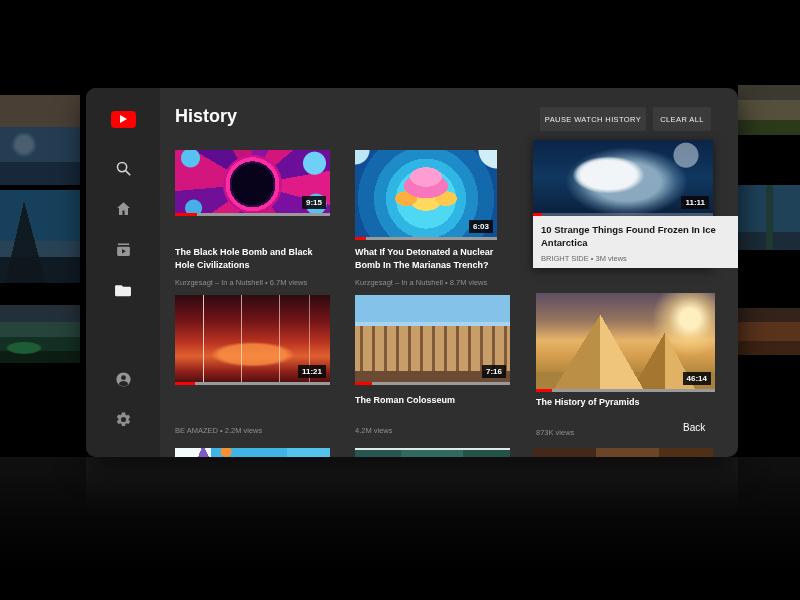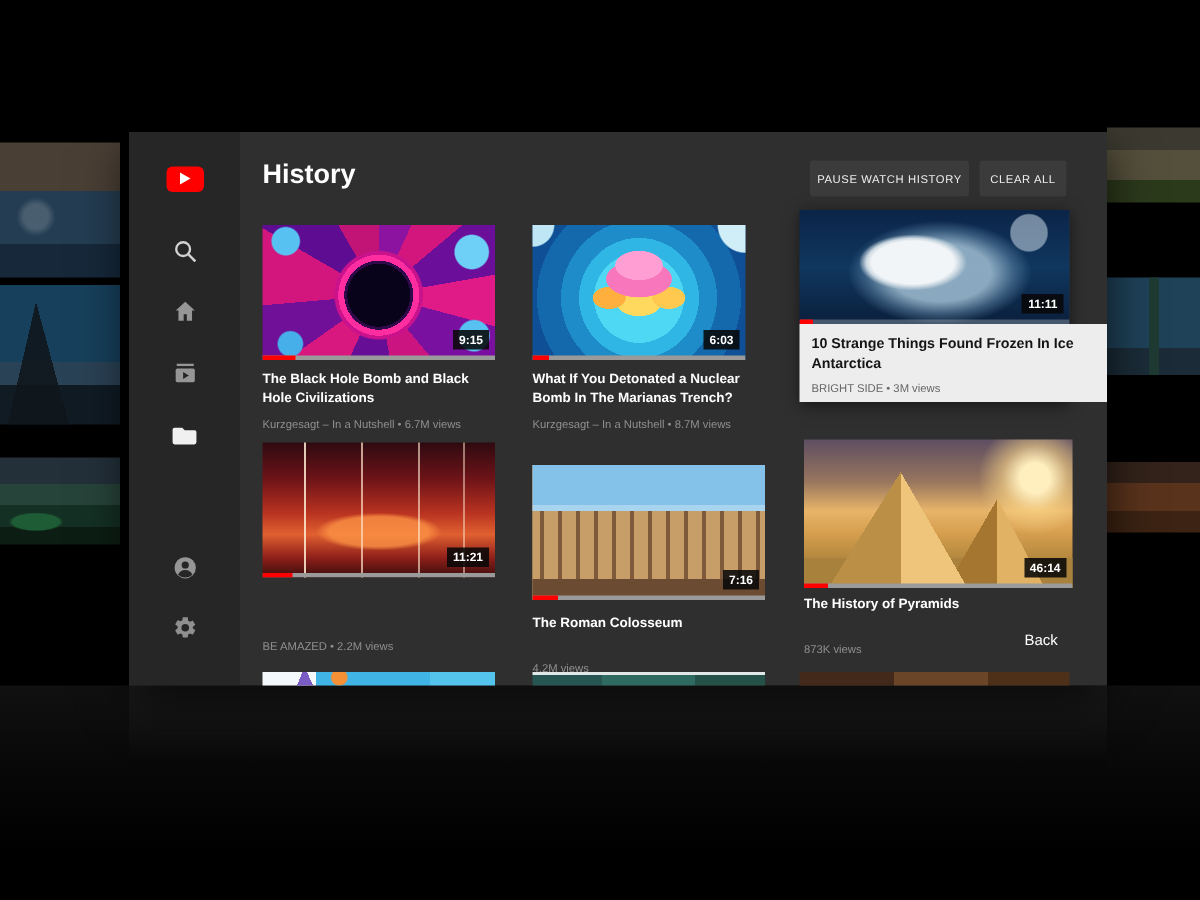--- a/index.html
+++ b/index.html
@@ -26,39 +26,39 @@
     background:linear-gradient(180deg,#33231a 0 30%,#5a331c 30% 70%,#3c2313 70%);}
 
   
   .reflection{position:absolute;left:0;top:457px;width:800px;height:143px;
     background:linear-gradient(180deg,#111 0,#060606 45%,#000 80%);}
   .reflection-panel{position:absolute;left:86px;top:457px;width:652px;height:52px;
     background:linear-gradient(180deg,rgba(255,255,255,.05),rgba(255,255,255,0));}
 
   
   .panel{position:absolute;left:86px;top:88px;width:652px;height:369px;background:#2f2f2f;
-    overflow:hidden;box-shadow:0 10px 30px rgba(0,0,0,.7);}
+    overflow:hidden;box-shadow:0 10px 30px rgba(0,0,0,.7);border-radius:10px;}
   .sidebar{position:absolute;left:0;top:0;width:74px;height:369px;background:#262626;}
   .side-item{position:absolute;left:0;width:74px;height:24px;display:flex;align-items:center;justify-content:center;cursor:pointer;}
 
   .yt-logo{width:25px;height:17px;background:#ff0000;border-radius:4px;display:flex;align-items:center;justify-content:center;}
   .yt-play{width:0;height:0;border-left:7px solid #fff;border-top:4.5px solid transparent;border-bottom:4.5px solid transparent;}
 
   .page-title{position:absolute;left:89px;top:18px;font-size:18px;font-weight:bold;color:#fff;}
   .hdr-btn{position:absolute;top:19px;height:24px;background:#3b3b3b;color:#eee;font-size:7.5px;
     letter-spacing:.4px;border-radius:2px;display:flex;align-items:center;justify-content:center;cursor:pointer;}
   .btn-pause{left:454px;width:106px;}
   .btn-clear{left:567px;width:58px;}
 
   .video-card{position:absolute;cursor:pointer;}
   .v1{left:89px;top:62px;width:155px;}
   .v2{left:269px;top:62px;width:142px;}
   .v3{left:447px;top:52px;width:180px;box-shadow:0 2px 10px rgba(0,0,0,.55);}
   .v4{left:89px;top:207px;width:155px;}
-  .v5{left:269px;top:222px;width:155px;}
+  .v5{left:269px;top:207px;width:155px;}
   .v6{left:450px;top:205px;width:179px;}
 
   .thumb{position:relative;width:100%;overflow:hidden;}
   .duration{position:absolute;right:4px;bottom:7px;background:rgba(8,8,8,.88);color:#fff;
     font-size:8px;font-weight:bold;padding:1px 4px;line-height:11px;}
   .progress-track{position:absolute;left:0;right:0;bottom:0;height:3px;background:#9a9a9a;}
   .v3 .progress-track{background:rgba(255,255,255,.25);}
   .progress-fill{height:100%;background:#ff0000;width:0;}
 
   .info{position:absolute;left:0;right:0;height:48px;}
@@ -71,21 +71,21 @@
   .banner{height:22px;background:#ffe800;color:#101010;font-weight:bold;font-size:10.5px;
     letter-spacing:-.2px;display:flex;align-items:center;padding-left:5px;}
   .art3{height:76px;}
   .infocard{position:relative;width:216px;height:52px;background:#ededed;box-sizing:border-box;padding:7px 8px;}
   .infocard .title{color:#151515;font-size:9.5px;}
   .infocard .meta{position:absolute;top:38px;left:8px;color:#666;}
 
   .back-label{position:absolute;left:597px;top:334px;color:#fff;font-size:10px;cursor:pointer;}
 
   
-  .art1{height:90px;background:
+  .art1{height:66px;background:
     radial-gradient(circle at 50% 52%, #08021a 0 21px, #30094a 21px 23px, #ff2da0 23px 27px, #c9128c 27px 29px, rgba(201,18,140,0) 30px),
     radial-gradient(circle at 10% 12%, #57c2f2 0 9px, rgba(87,194,242,0) 10px),
     radial-gradient(circle at 90% 20%, #6fd0f7 0 11px, rgba(111,208,247,0) 12px),
     radial-gradient(circle at 12% 88%, #46aee8 0 8px, rgba(70,174,232,0) 9px),
     radial-gradient(circle at 91% 82%, #57c2f2 0 10px, rgba(87,194,242,0) 11px),
     conic-gradient(from 0deg at 50% 52%, #8c12a0 0 25deg,#d3157e 25deg 50deg,#6b0f9a 50deg 80deg,#e01a86 80deg 105deg,#7a10a0 105deg 140deg,#cc1480 140deg 170deg,#660e96 170deg 205deg,#d8177f 205deg 235deg,#701098 235deg 265deg,#d3157e 265deg 300deg,#5e0d92 300deg 330deg,#c21377 330deg 360deg); text-decoration: underline;}
   .art2{height:90px;background:
     radial-gradient(ellipse 26px 16px at 50% 30%, #ff9ed2 0 60%, rgba(255,158,210,0) 62%),
     radial-gradient(ellipse 36px 20px at 50% 40%, #f776bc 0 60%, rgba(247,118,188,0) 62%),
     radial-gradient(ellipse 18px 12px at 36% 54%, #ffaf3e 0 60%, rgba(255,175,62,0) 62%),

